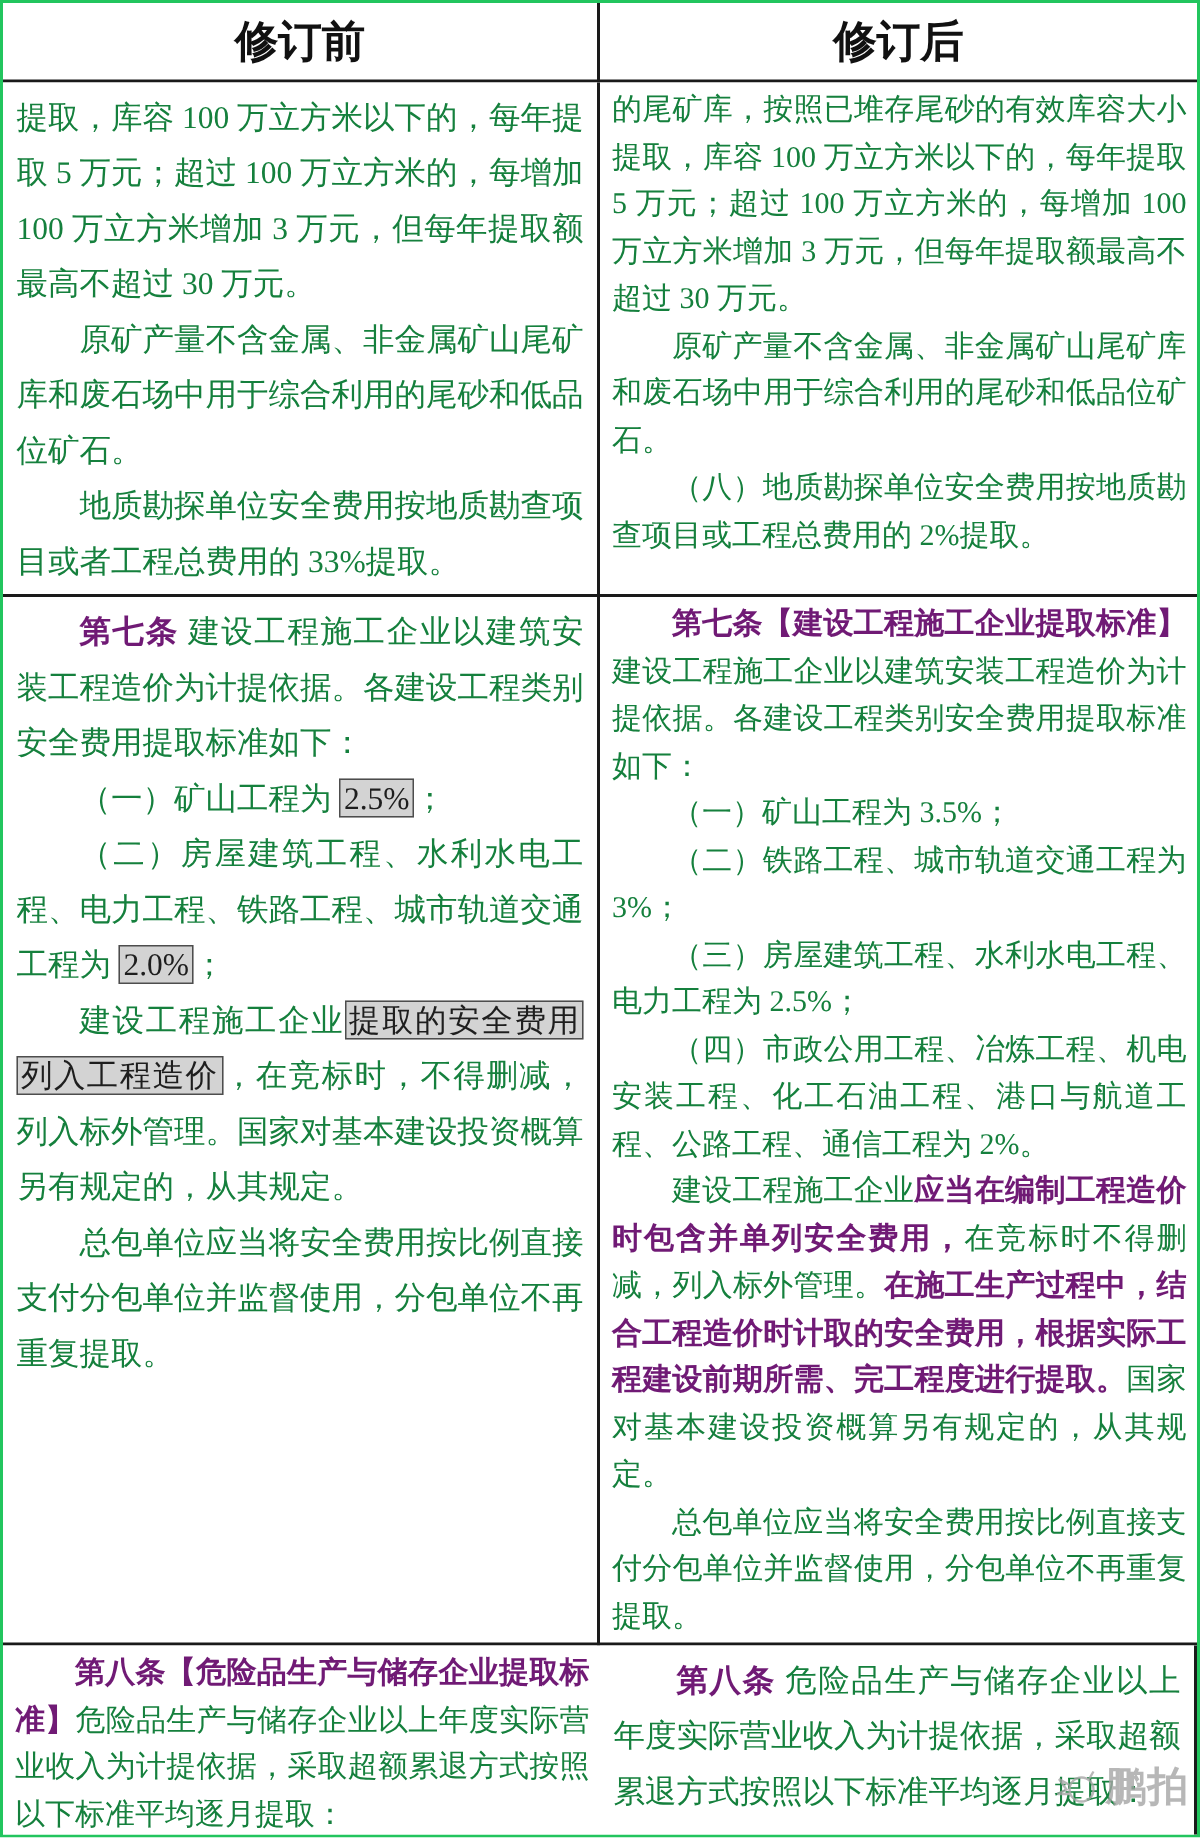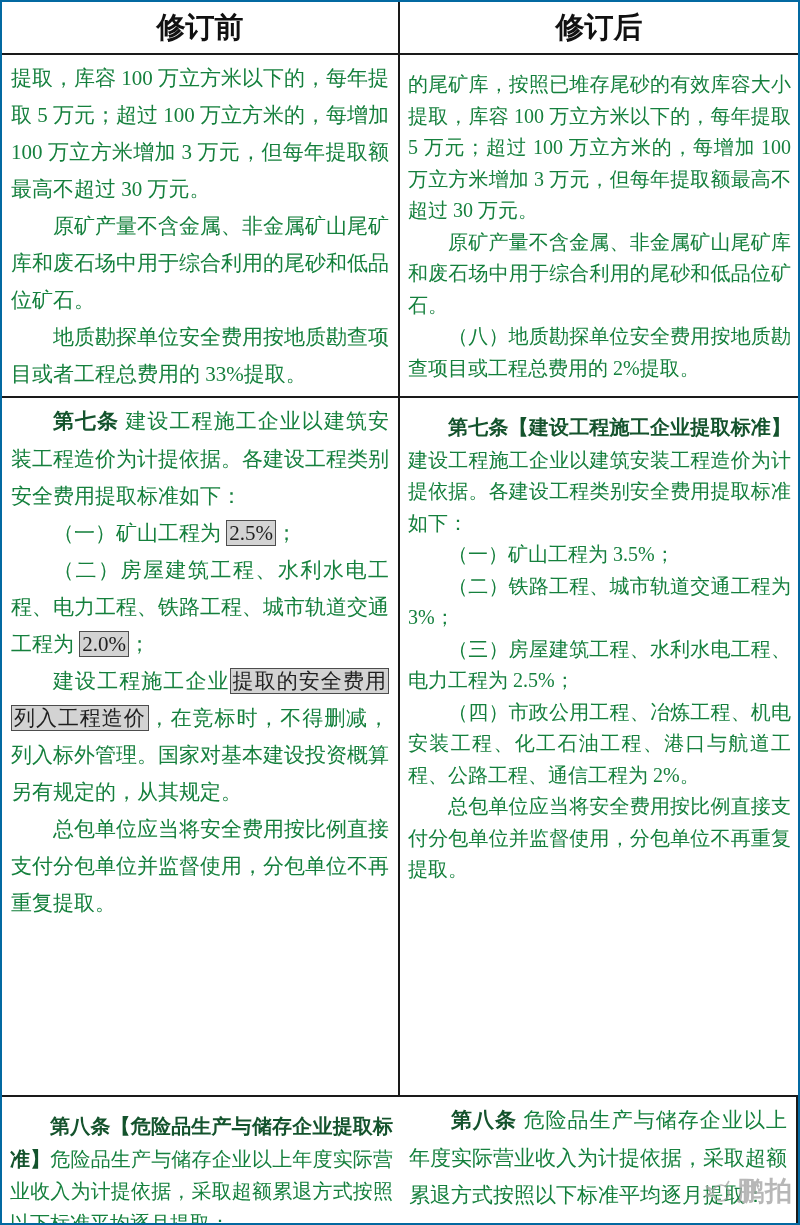--- a/index.html
+++ b/index.html
@@ -4,53 +4,53 @@
 <style>
   html,body{margin:0;padding:0;background:#ffffff;}
   body{
     width:800px;height:1225px;overflow:hidden;
     font-family:"Liberation Serif","DejaVu Serif",serif;
     color:#1e1e1e;
   }
   .doc{
     position:relative;box-sizing:border-box;
     width:800px;height:1225px;
-    border:2px solid #0369a1;
+    border:2px solid #22c55e;
     display:grid;
     grid-template-columns:1fr 1fr;
     grid-template-rows:53px 343px 699px 1fr;
     background:#ffffff;
   }
   .cell{
     box-sizing:border-box;overflow:hidden;
     border-bottom:2px solid #1a1a1a;
     background:#ffffff;
   }
   .cell.col-left{border-right:2px solid #1a1a1a;}
   .cell.last-row{border-bottom:none;}
   .header-cell{
     display:flex;align-items:center;justify-content:center;
     font-size:29px;font-weight:bold;
     font-family:"Liberation Sans","DejaVu Sans",sans-serif;
     color:#111111;
   }
   .body-cell{padding:5px 9px 0 9px;}
-  .body-cell.col-right{padding:14px 7px 0 8px;}
+  .body-cell.col-right{padding:3px 7px 0 8px;}
   .para{
     margin:0;
     text-align:justify;
     text-align-last:left;
   }
   .col-left .para{font-size:21px;line-height:37px;}
   .col-right .para{font-size:20px;line-height:31.5px;}
   .indent{text-indent:2em;}
   .seg-n{color:#15803d;}
   .seg-b{
-    font-weight:bold;color:#14532d;
-    font-family:Liberation Mono, monospace;
+    font-weight:bold;color:#701a75;
+    font-family:Liberation Sans, sans-serif;
   }
   .seg-h{
     background:#d3d3d3;
     border:1px solid #4d4d4d;
     padding:0 2px;
     -webkit-box-decoration-break:clone;
     box-decoration-break:clone;
   }
   .watermark{
     position:absolute;
@@ -88,20 +88,21 @@
       <p class="para indent"><span class="seg-n">（二）房屋建筑工程、水利水电工程、电力工程、铁路工程、城市轨道交通工程为 </span><span class="seg-h">2.0%</span><span class="seg-n">；</span></p>
       <p class="para indent"><span class="seg-n">建设工程施工企业</span><span class="seg-h">提取的安全费用列入工程造价</span><span class="seg-n">，在竞标时，不得删减，列入标外管理。国家对基本建设投资概算另有规定的，从其规定。</span></p>
       <p class="para indent"><span class="seg-n">总包单位应当将安全费用按比例直接支付分包单位并监督使用，分包单位不再重复提取。</span></p>
     </div>
     <div class="cell body-cell col-right">
       <p class="para indent"><span class="seg-b">第七条【建设工程施工企业提取标准】</span><span class="seg-n">建设工程施工企业以建筑安装工程造价为计提依据。各建设工程类别安全费用提取标准如下：</span></p>
       <p class="para indent"><span class="seg-n">（一）矿山工程为 3.5%；</span></p>
       <p class="para indent"><span class="seg-n">（二）铁路工程、城市轨道交通工程为 3%；</span></p>
       <p class="para indent"><span class="seg-n">（三）房屋建筑工程、水利水电工程、电力工程为 2.5%；</span></p>
       <p class="para indent"><span class="seg-n">（四）市政公用工程、冶炼工程、机电安装工程、化工石油工程、港口与航道工程、公路工程、通信工程为 2%。</span></p>
+      <p class="para indent"><span class="seg-n">建设工程施工企业</span><span class="seg-b">应当在编制工程造价时包含并单列安全费用，</span><span class="seg-n">在竞标时不得删减，列入标外管理。</span><span class="seg-b">在施工生产过程中，结合工程造价时计取的安全费用，根据实际工程建设前期所需、完工程度进行提取。</span><span class="seg-n">国家对基本建设投资概算另有规定的，从其规定。</span></p>
       <p class="para indent"><span class="seg-n">总包单位应当将安全费用按比例直接支付分包单位并监督使用，分包单位不再重复提取。</span></p>
     </div>
     <div class="cell body-cell col-right last-row">
       <p class="para indent"><span class="seg-b">第八条【危险品生产与储存企业提取标准】</span><span class="seg-n">危险品生产与储存企业以上年度实际营业收入为计提依据，采取超额累退方式按照以下标准平均逐月提取：</span></p>
     </div>
     <div class="cell body-cell col-left last-row">
       <p class="para indent"><span class="seg-b">第八条</span><span class="seg-n"> 危险品生产与储存企业以上年度实际营业收入为计提依据，采取超额累退方式按照以下标准平均逐月提取：</span></p>
     </div>
     <div class="watermark">
     <svg width="34" height="30" viewBox="0 0 34 30">

